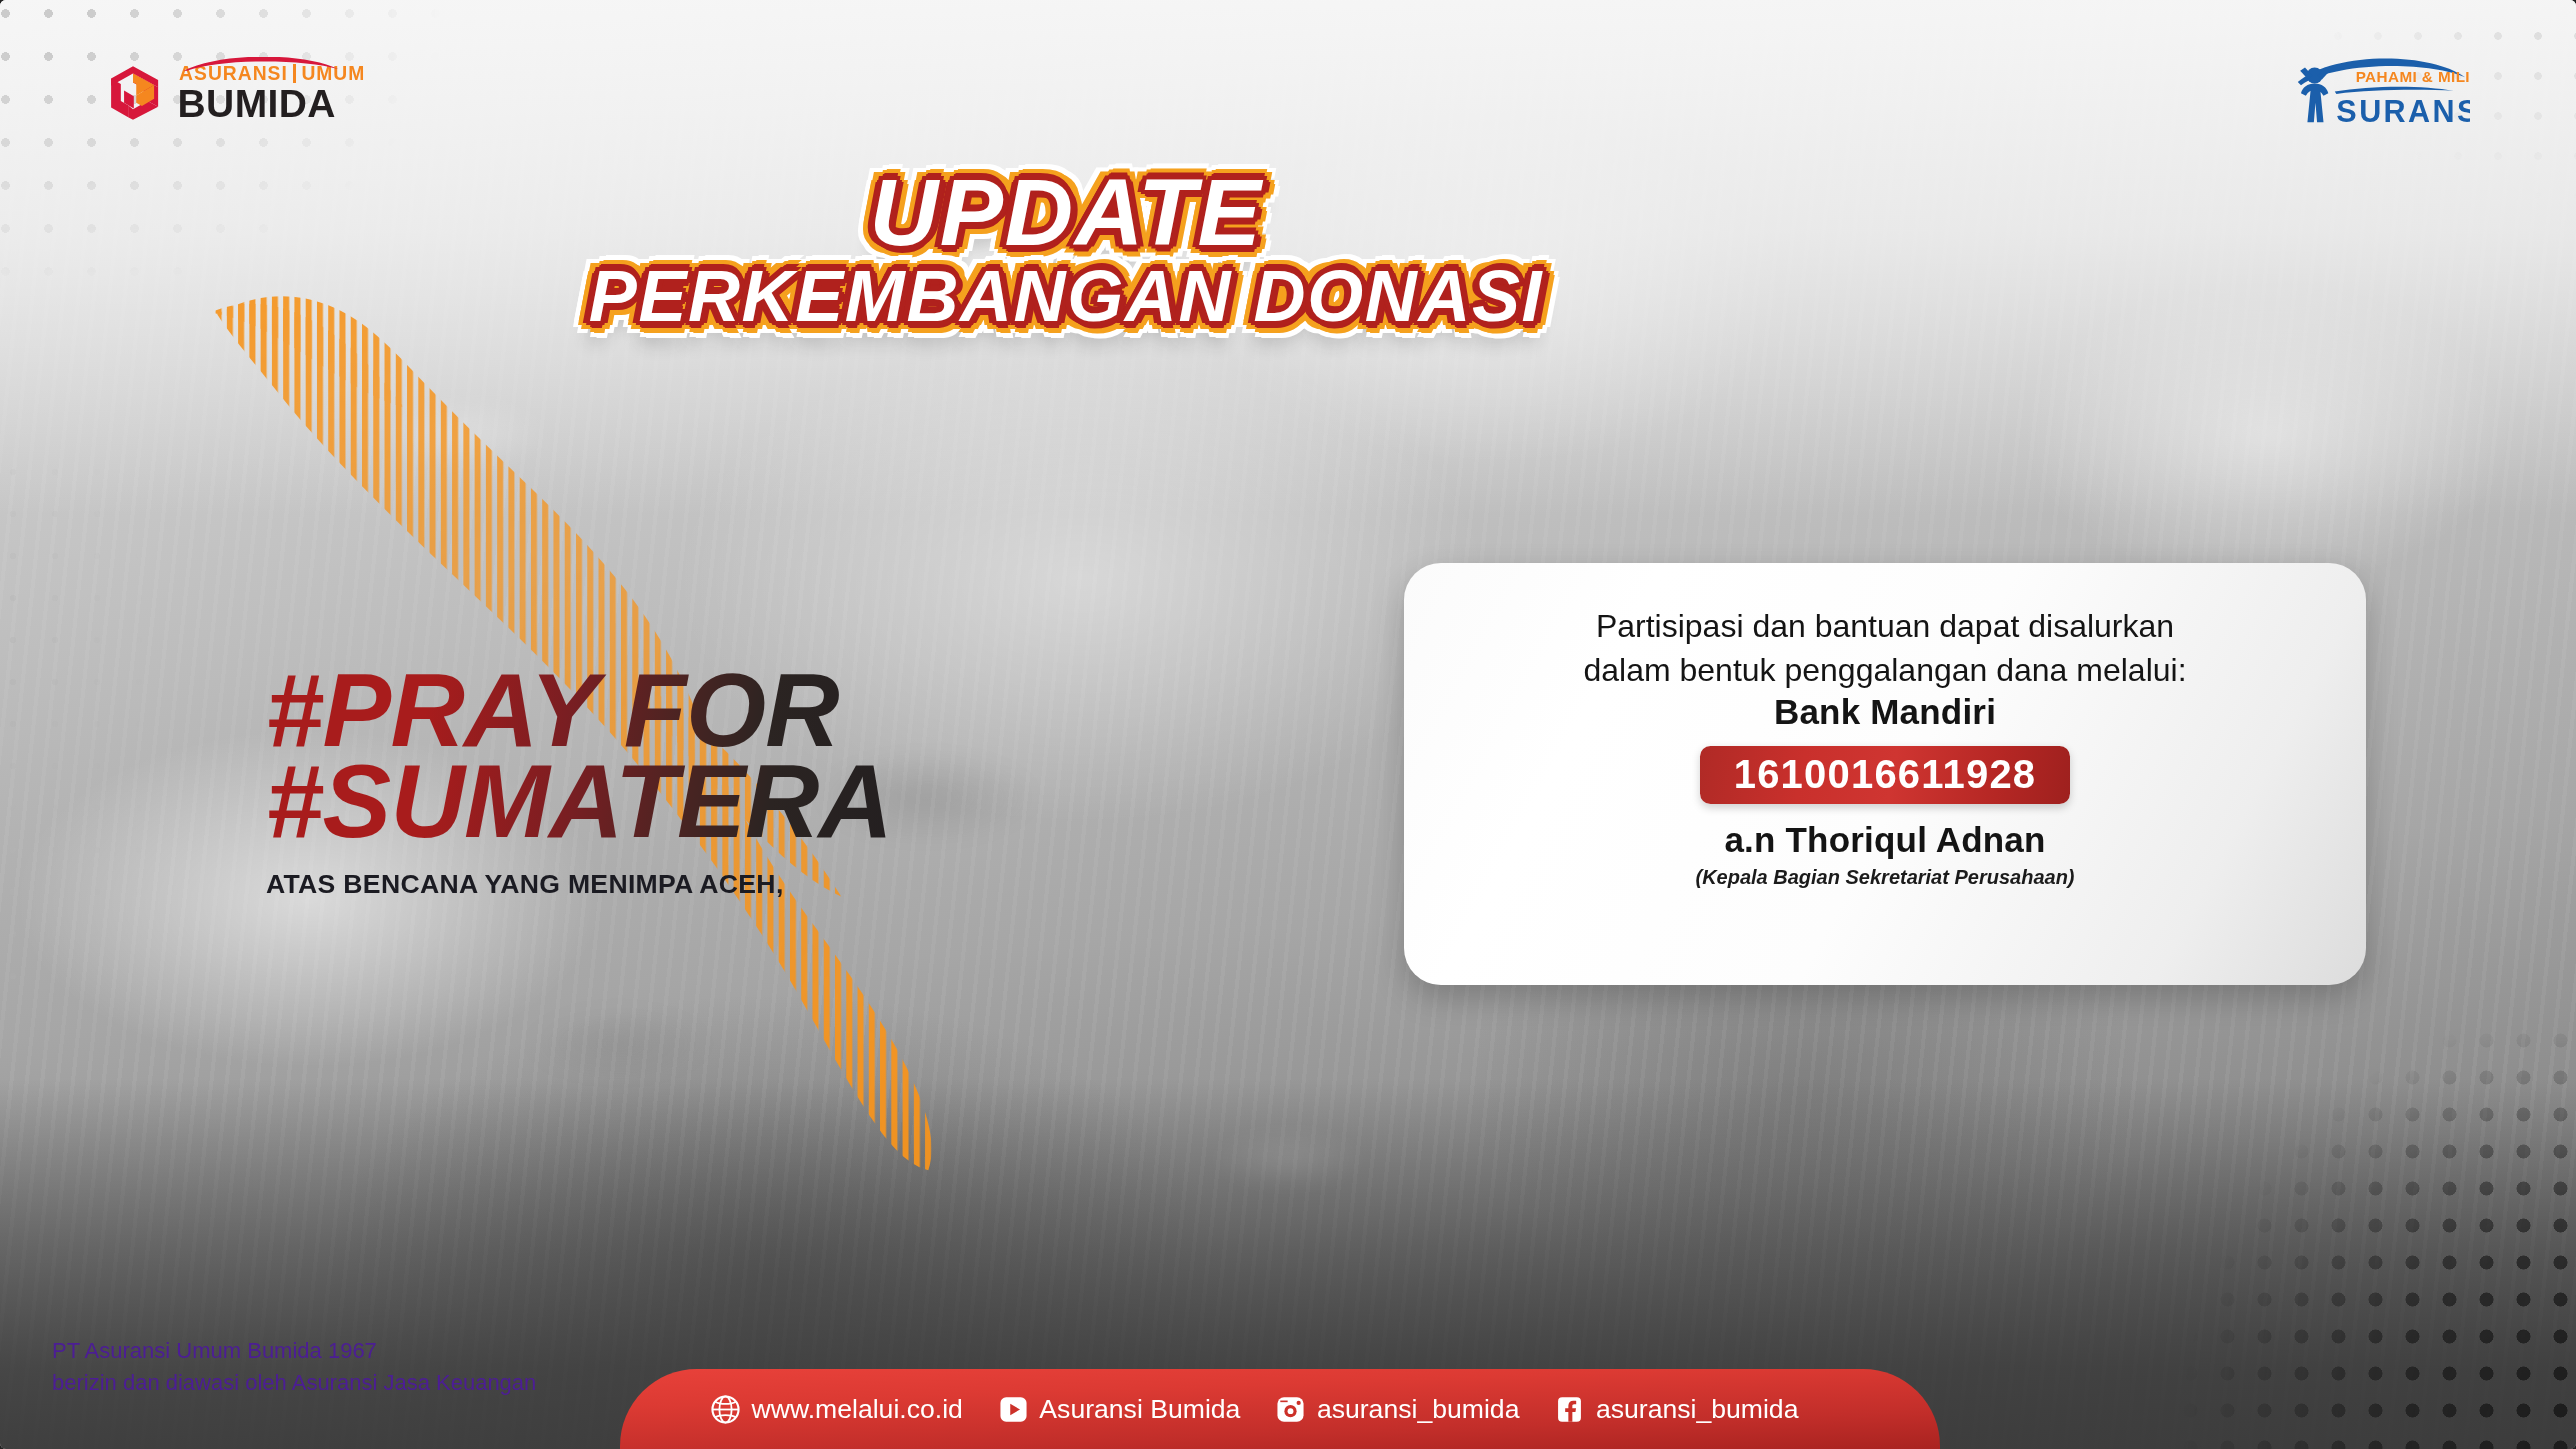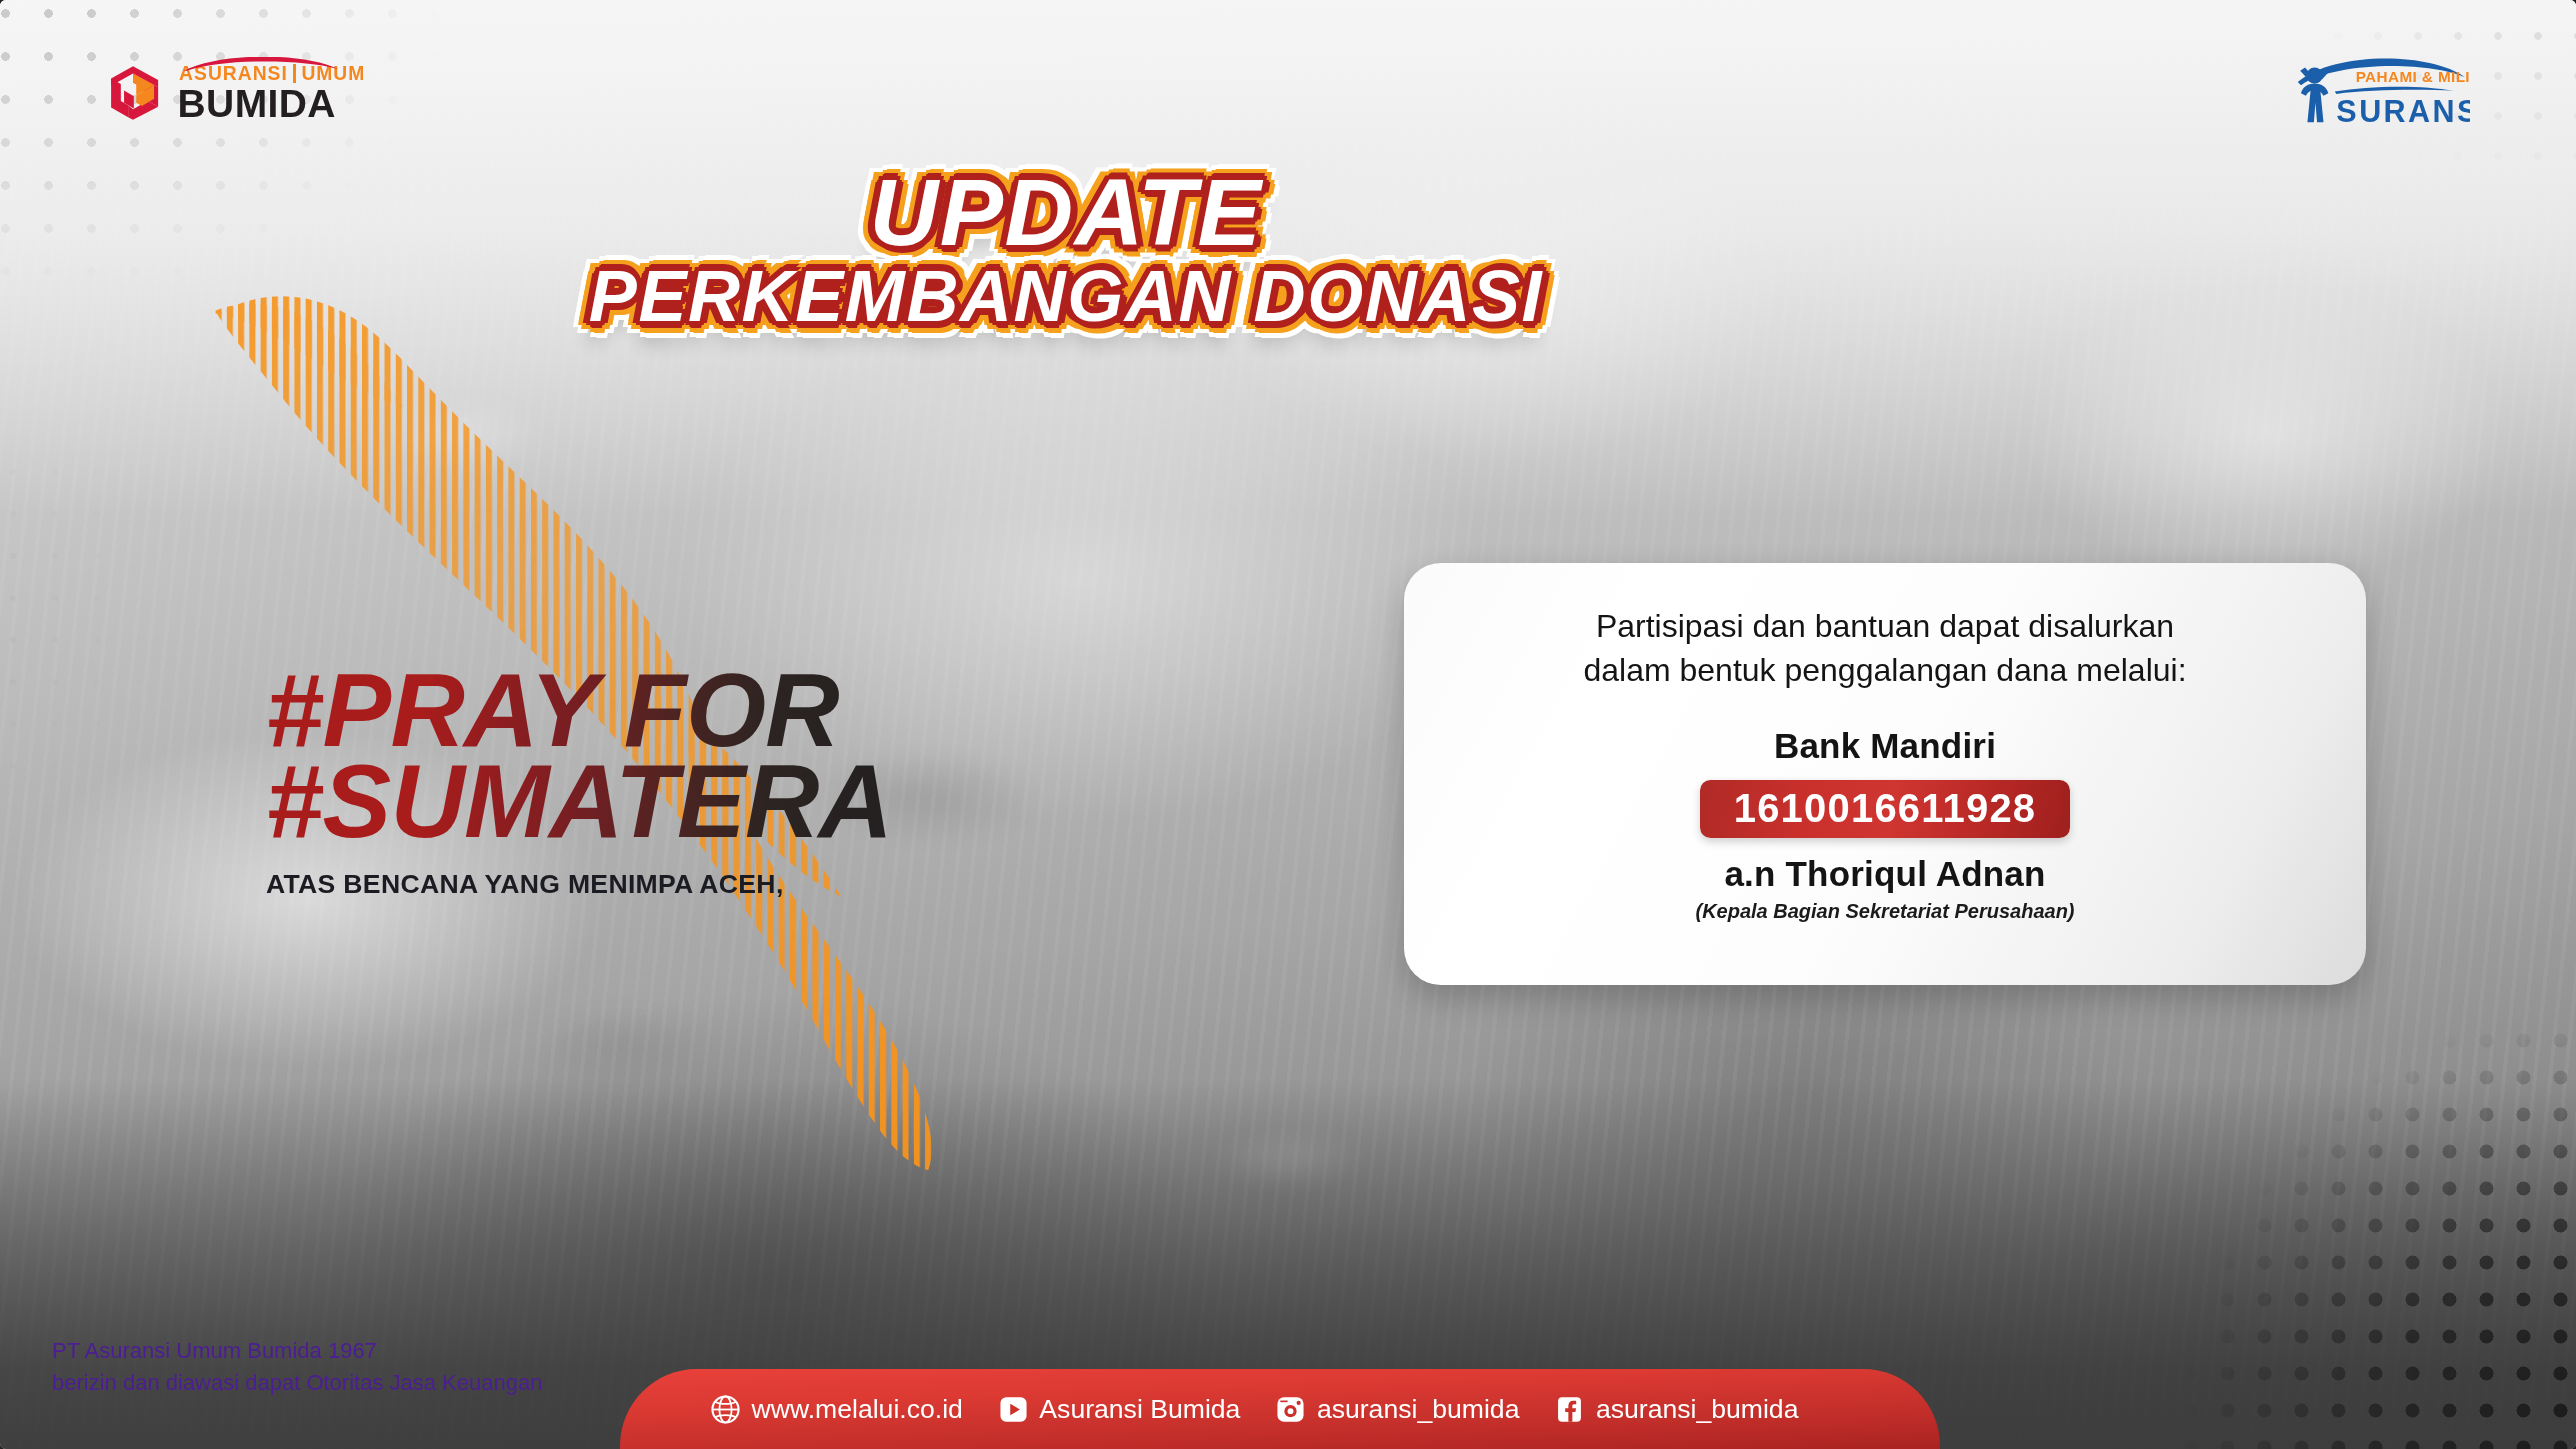--- a/index.html
+++ b/index.html
@@ -153,21 +153,21 @@
     border-radius:37px;
     background:linear-gradient(118deg,#fbfbfb 0%,#ffffff 22%,#fdfdfd 52%,#eeeeee 82%,#dcdcdc 100%);
     box-shadow:0 13px 32px rgba(0,0,0,.22);
     display:flex;flex-direction:column;align-items:center;
     padding-top:42px;box-sizing:border-box;
   }
   .card-intro{
     font-size:32px;color:#141414;line-height:1.36;text-align:center;
     max-width:813px;
   }
-  .card-bank{font-size:35px;font-weight:bold;color:#141414;margin-top:34px;letter-spacing:0.2px;}
+  .card-bank{font-size:35px;font-weight:bold;color:#141414;letter-spacing:0.2px;}
   .card-acct{
     margin-top:13.7px;
     background:linear-gradient(100deg,#B02A26 0%,#C9302C 28%,#CF3531 52%,#B52724 80%,#9E201E 100%);
     color:#fff;font-size:40px;font-weight:bold;letter-spacing:1.2px;
     padding:8px 34px 10.5px;border-radius:10.5px;line-height:1;
     box-shadow:0 3.2px 8px rgba(0,0,0,.18);
   }
   .card-name{font-size:35px;font-weight:bold;color:#141414;margin-top:16px;letter-spacing:0.2px;}
   .card-role{font-size:20px;font-style:italic;font-weight:bold;color:#1b1b1b;margin-top:5.6px;}
 
@@ -318,21 +318,21 @@
       <div data-name="donation-intro-line-2">dalam bentuk penggalangan dana melalui:</div>
     </div>
     <div class="card-bank" data-name="bank-name">Bank Mandiri</div>
     <div class="card-acct" data-name="account-number-badge">1610016611928</div>
     <div class="card-name" data-name="account-holder-name">a.n Thoriqul Adnan</div>
     <div class="card-role" data-name="account-holder-role">(Kepala Bagian Sekretariat Perusahaan)</div>
   </div>
 
   <div class="legal" data-name="legal-disclaimer">
     <div data-name="legal-line-1">PT Asuransi Umum Bumida 1967</div>
-    <div data-name="legal-line-2">berizin dan diawasi dapat Otoritas Jasa Keuangan</div>
+    <div data-name="legal-line-2">berizin dan diawasi oleh Asuransi Jasa Keuangan</div>
   </div>
 
   <div class="footer-bar" data-name="footer-social-bar">
 
     <div class="fitem" data-name="footer-item-website">
       <svg class="glyph" width="31" height="31" viewBox="0 0 38 38" data-name="globe-icon">
         <circle cx="19" cy="19" r="16" fill="none" stroke="#fff" stroke-width="2.6"></circle>
         <ellipse cx="19" cy="19" rx="7.5" ry="16" fill="none" stroke="#fff" stroke-width="2.2"></ellipse>
         <line x1="3" y1="19" x2="35" y2="19" stroke="#fff" stroke-width="2.2"></line>
         <path d="M6.5 9.5 C 12 13, 26 13, 31.5 9.5" fill="none" stroke="#fff" stroke-width="2.2"></path>

